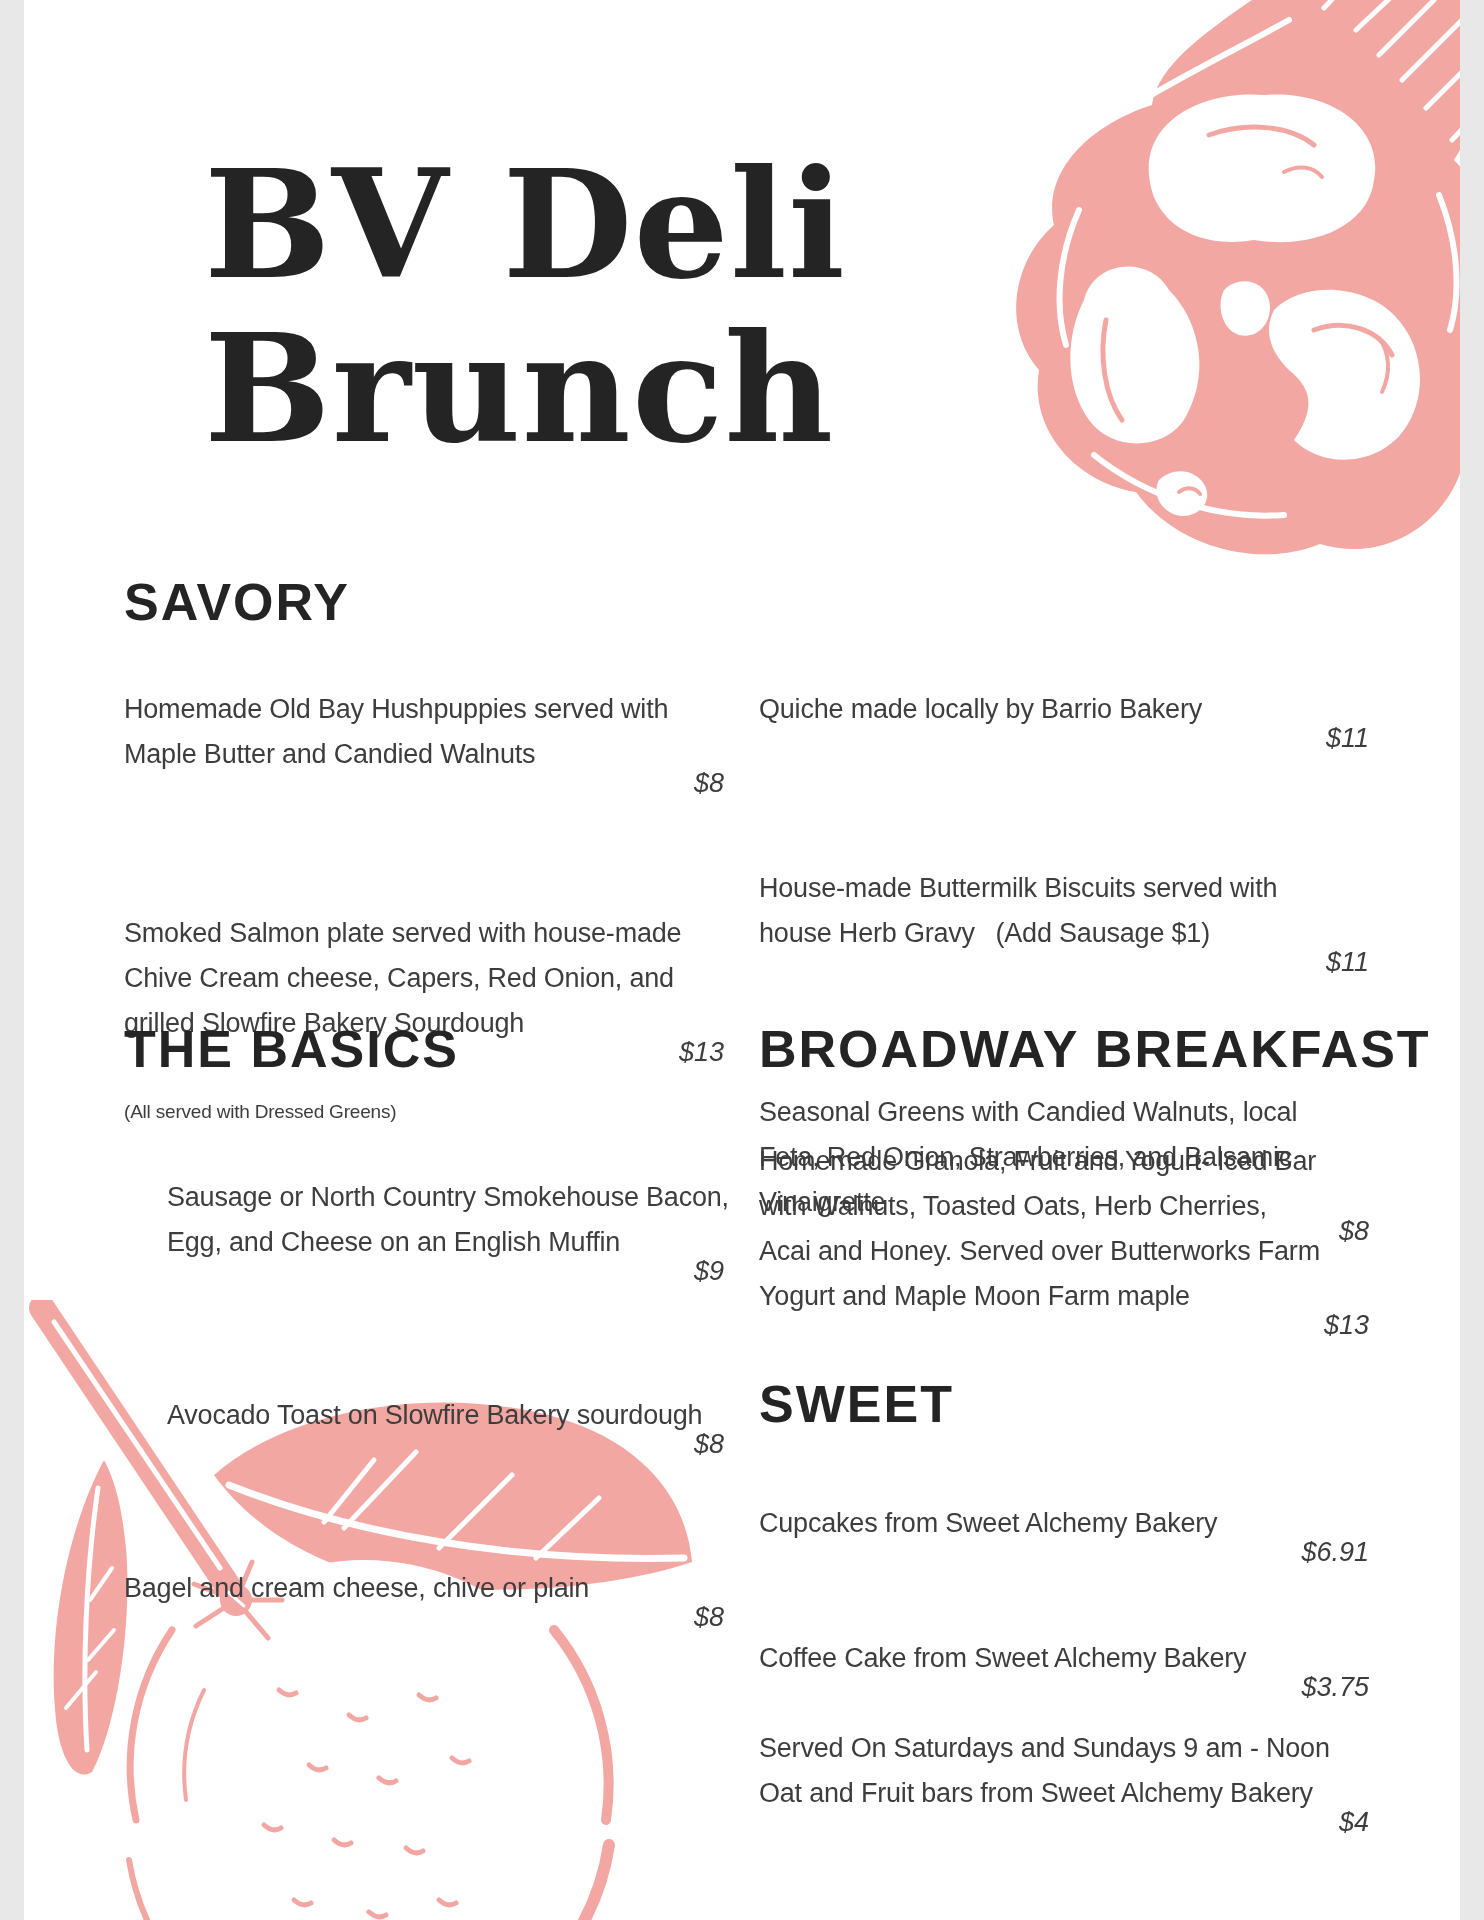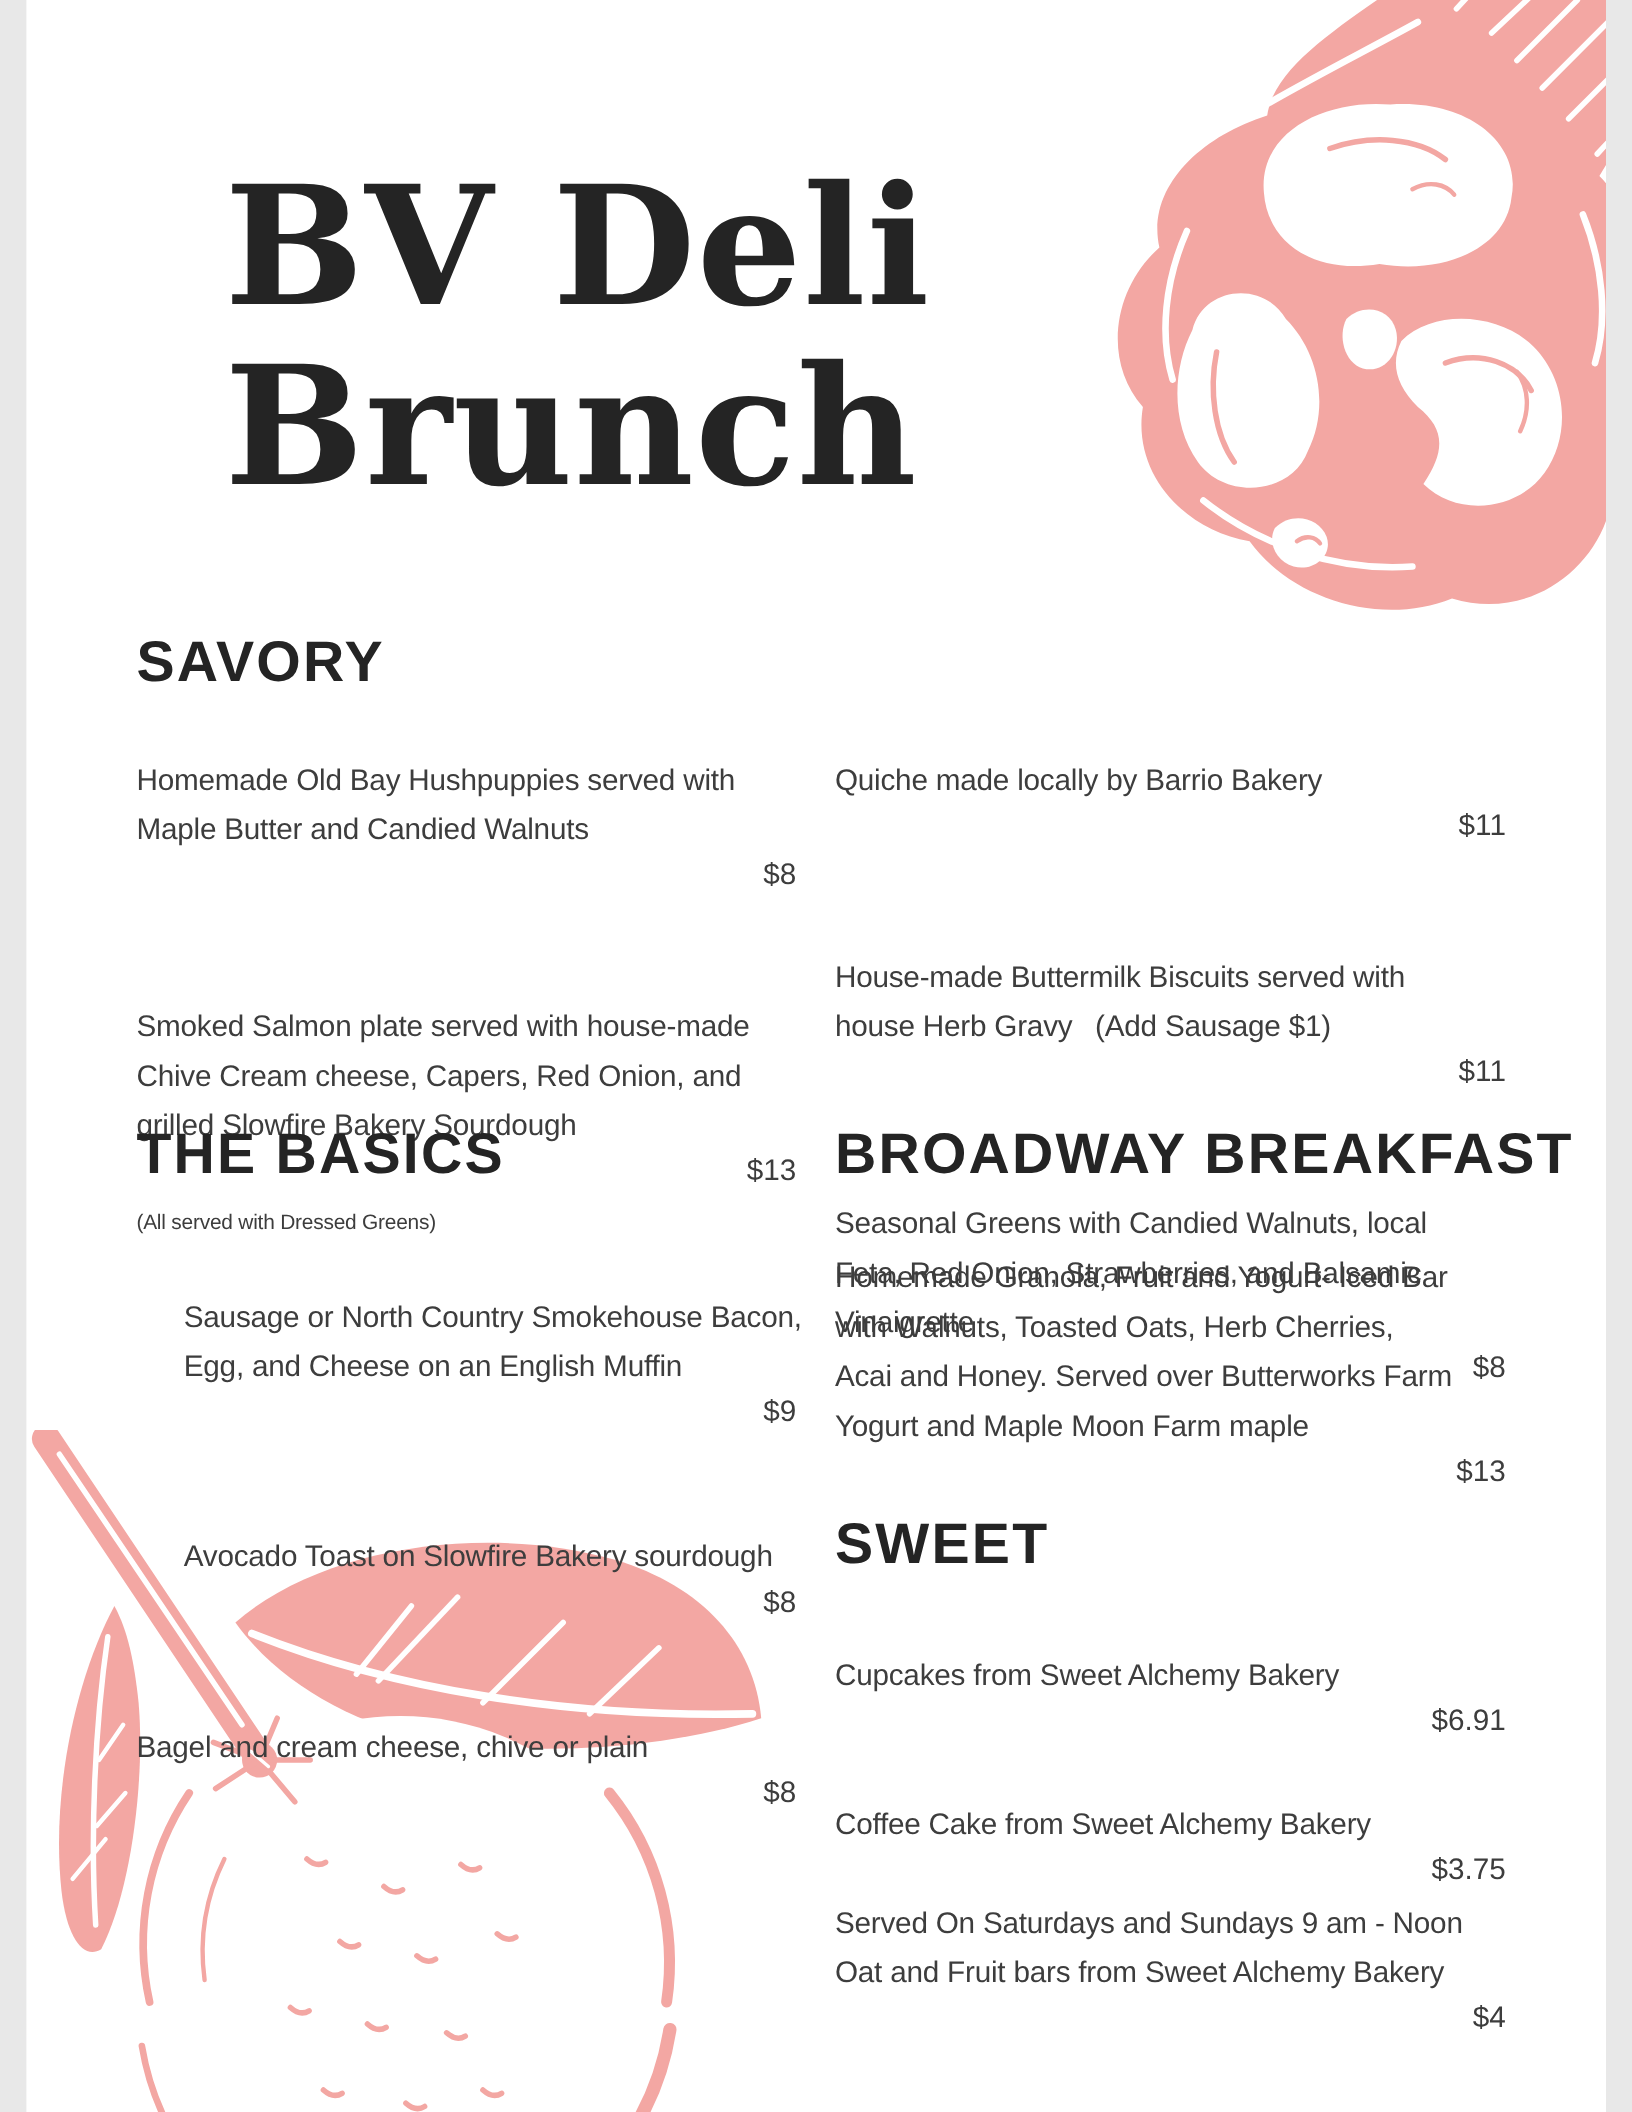--- a/index.html
+++ b/index.html
@@ -44,22 +44,23 @@
   h2.sweet            { margin:18px 0 30px 0; }
 
   .item {
     position:relative; white-space:pre-line;
     font-size:27px; line-height:45px; letter-spacing:-0.2px;
     color:var(--body,#3d3d3d); margin-bottom:44px;
   }
   .item.tight { margin-bottom:38px;margin-left:43px; }
   .item.last  { margin-bottom:0; }
   .price {
-    position:absolute; bottom:4px; white-space:nowrap; letter-spacing:0;
+    position:absolute; bottom:16px; white-space:nowrap; letter-spacing:0;
     color:var(--body,#3d3d3d);
+    font-style:italic;
   }
   .col-left  .price { right:40px; }
   .col-right .price { right:30px; }
 
   .note {
     margin:0 0 2px 0; font-size:19px; line-height:32px;
     color:var(--body,#3d3d3d); letter-spacing:-0.2px;
   }
 
   .footer-note {

